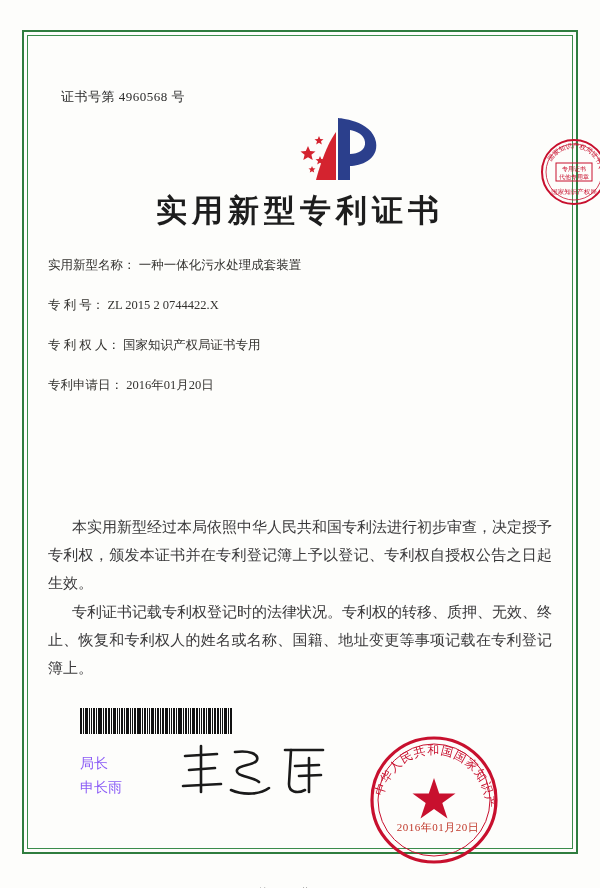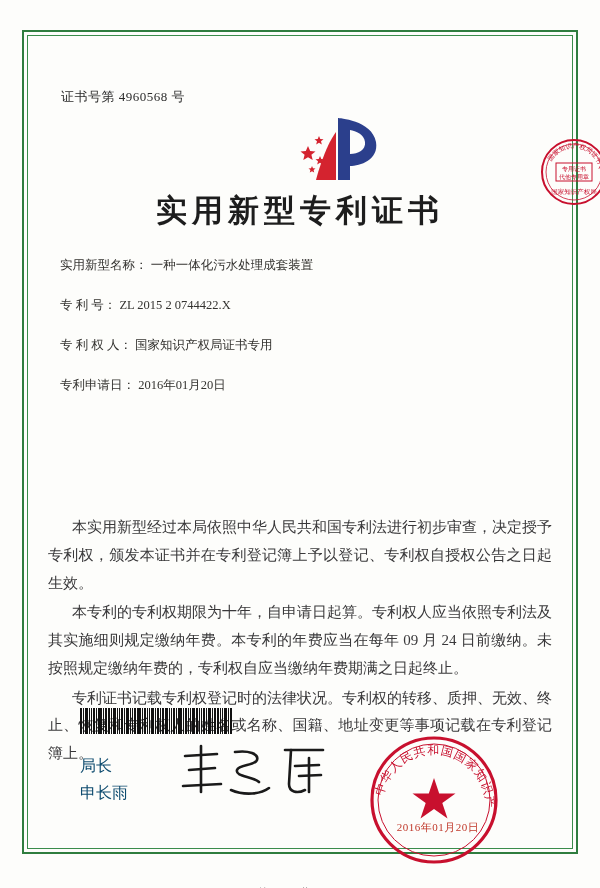--- a/index.html
+++ b/index.html
@@ -85,21 +85,20 @@
     height: 72px;
   }
   
   .fields {
     position: absolute;
     left: 0;
     top: 198px;
     width: 504px;
     font-size: 12.5px;
     color: #33322f;
-    margin-left: 12px;
   }
   .field {
     margin-bottom: 25px;
     line-height: 1.2;
     white-space: nowrap;
   }
   .field .lbl {
     display: inline-block;
   }
   .field .val {
@@ -135,23 +134,23 @@
     display: block;
     background: #111;
     height: 100%;
     margin-right: 1px;
   }
   
   .director {
     position: absolute;
     left: 32px;
     top: 692px;
-    font-size: 16px;
+    font-size: 14px;
     line-height: 1.7;
-    color: #0c4a6e;
+    color: #8b5cf6;
   }
   
   .signature {
     position: absolute;
     left: 125px;
     top: 680px;
     width: 160px;
     height: 62px;
   }
   
@@ -251,21 +250,20 @@
         <span class="val">国家知识产权局证书专用</span>
       </div>
       <div class="field">
         <span class="lbl">专利申请日：</span>
         <span class="val">2016年01月20日</span>
       </div>
     </div>
 
     <div class="body-text">
       <p>本实用新型经过本局依照中华人民共和国专利法进行初步审查，决定授予专利权，颁发本证书并在专利登记簿上予以登记、专利权自授权公告之日起生效。</p>
-      <p>本专利的专利权期限为十年，自申请日起算。专利权人应当依照专利法及其实施细则规定缴纳年费。本专利的年费应当在每年 09 月 24 日前缴纳。未按照规定缴纳年费的，专利权自应当缴纳年费期满之日起终止。</p>
       <p>专利证书记载专利权登记时的法律状况。专利权的转移、质押、无效、终止、恢复和专利权人的姓名或名称、国籍、地址变更等事项记载在专利登记簿上。</p>
     </div>
 
     <div class="barcode">
       <i style="width:2px"></i>
         <i style="width:1px"></i>
         <i style="width:3px"></i>
         <i style="width:1px"></i>
       <i style="width:1px"></i>
         <i style="width:2px"></i>

